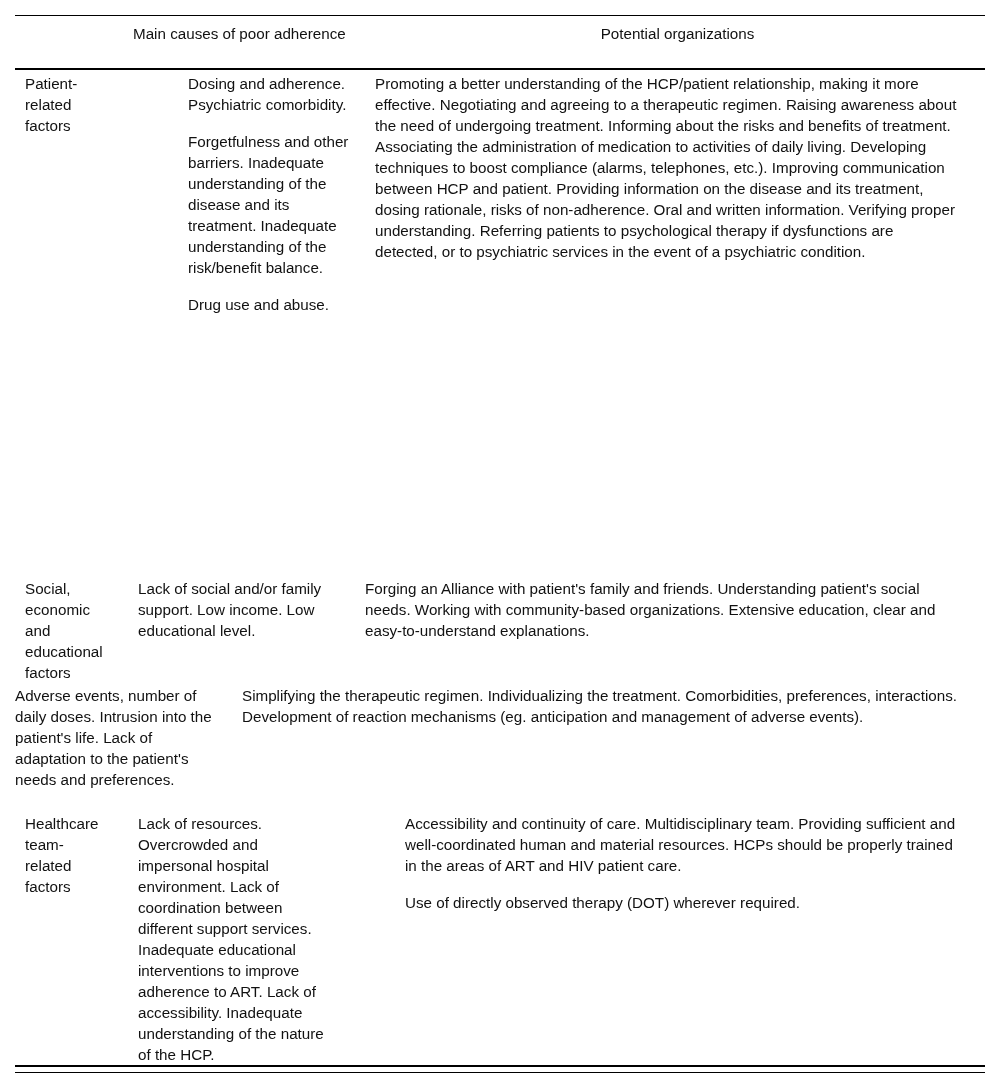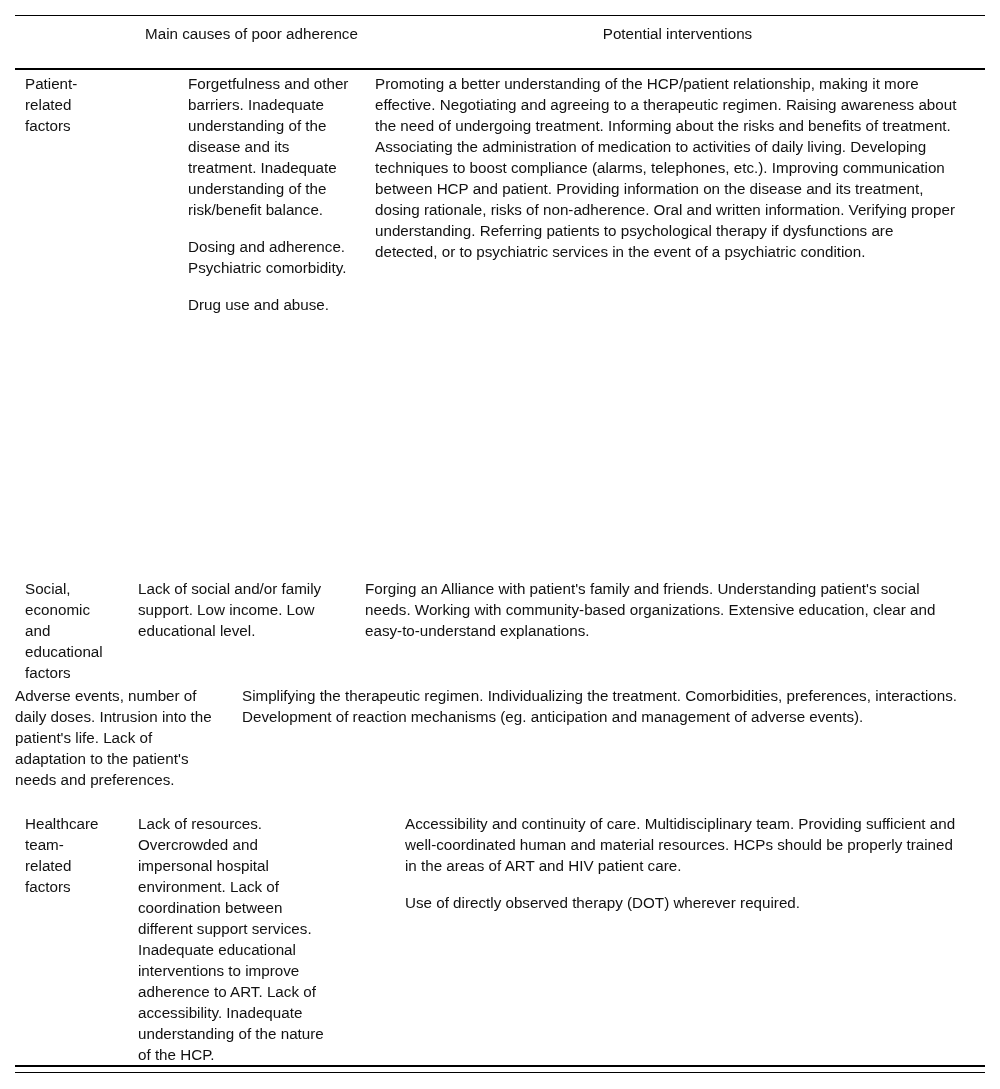--- a/index.html
+++ b/index.html
@@ -9,51 +9,51 @@
       font-size: 15.2px; line-height: 21px;
     }
     .tbl {
       position: absolute; left: 15px; top: 15px; width: 970px;
       border-top: 1px solid #000;
     }
     .hdr {
       display: flex; height: 52px; border-bottom: 2px solid #000; box-sizing: content-box;
     }
     .hdr .c1 { width: 118px; }
-    .hdr .c2 { width: 237px; text-align: center; padding-top: 7px; box-sizing: border-box; }
+    .hdr .c2 { width: 237px; text-align: left; padding-top: 7px; box-sizing: border-box; }
     .hdr .c3 { flex: 1; text-align: center; padding-top: 7px; box-sizing: border-box; }
     .row { display: flex; }
     .cell-factor { width: 123px; padding-left: 10px; box-sizing: border-box; }
     .cell-causes { width: 227px; box-sizing: border-box; }
     .cell-interv { flex: 1; box-sizing: border-box; padding-right: 28px; }
     .para { margin: 0 0 16px 0; }
     .para:last-child { margin-bottom: 0; }
     .foot {
       position: absolute; left: 15px; width: 970px;
     }
     .foot-thick { top: 1065px; height: 0; border-top: 2px solid #000; }
     .foot-thin { top: 1072px; height: 0; border-top: 1px solid #000; }
   </style>
 </head>
 <body>
 
 <div class="tbl">
   <div class="hdr">
     <div class="c1"></div>
     <div class="c2">Main causes of poor adherence</div>
-    <div class="c3">Potential interventions</div>
+    <div class="c3">Potential organizations</div>
   </div>
 
   <div class="row" style="height:505px; padding-top:3px;">
     <div class="cell-factor" style="width:118px;">
       <div style="width:70px;">Patient-related factors</div>
     </div>
     <div class="cell-causes" style="width:242px; padding-left:55px; padding-right:20px;">
+      <p class="para">Dosing and adherence. Psychiatric comorbidity.</p>
       <p class="para">Forgetfulness and other barriers. Inadequate understanding of the disease and its treatment. Inadequate understanding of the risk/benefit balance.</p>
-      <p class="para">Dosing and adherence. Psychiatric comorbidity.</p>
       <p class="para">Drug use and abuse.</p>
     </div>
     <div class="cell-interv">
       <p class="para">Promoting a better understanding of the HCP/patient relationship, making it more effective. Negotiating and agreeing to a therapeutic regimen. Raising awareness about the need of undergoing treatment. Informing about the risks and benefits of treatment. Associating the administration of medication to activities of daily living. Developing techniques to boost compliance (alarms, telephones, etc.). Improving communication between HCP and patient. Providing information on the disease and its treatment, dosing rationale, risks of non-adherence. Oral and written information. Verifying proper understanding. Referring patients to psychological therapy if dysfunctions are detected, or to psychiatric services in the event of a psychiatric condition.</p>
     </div>
   </div>
 
   <div class="row" style="height:107px;">
     <div class="cell-factor">
       <div style="width:90px;">Social, economic and educational factors</div>

